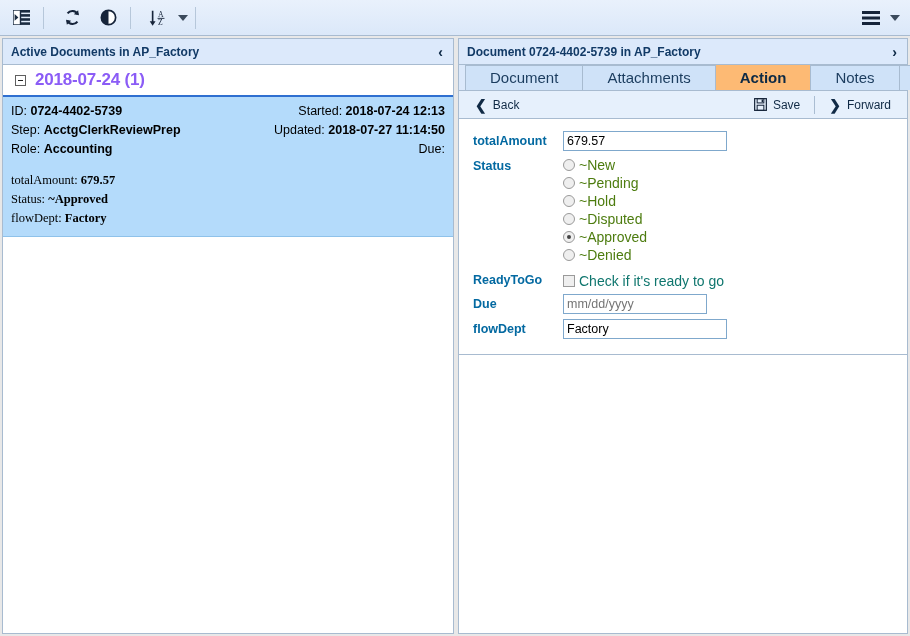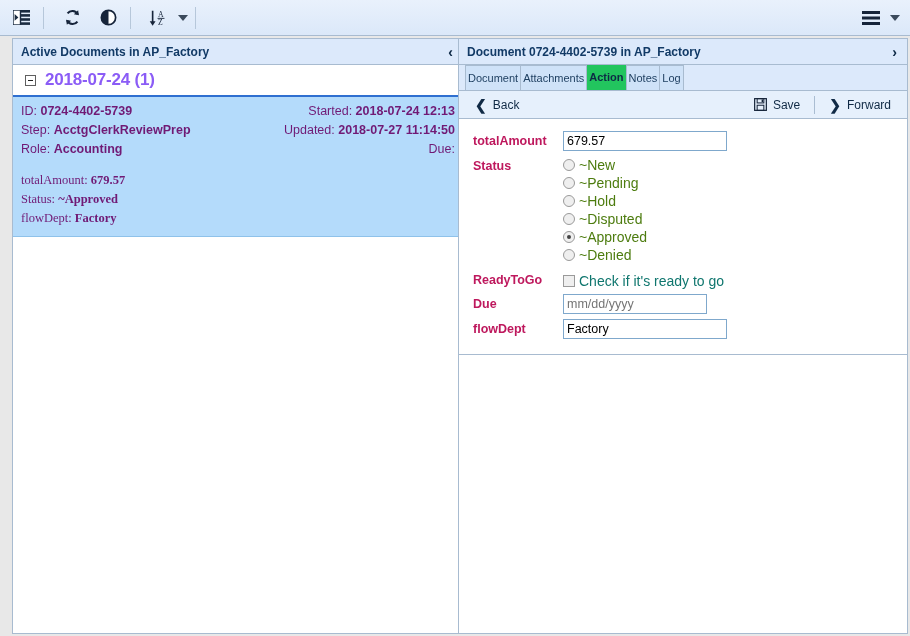--- a/index.html
+++ b/index.html
@@ -35,21 +35,21 @@
     margin-left: 4px; cursor: pointer;
   }
   .tb-spacer { flex: 1; }
 
   
   .panel {
     position: absolute;
     background: #fff;
     border: 1px solid #a8bbd0;
   }
-  #left-panel  { left: 12px;   top: 38px; width: 452px; height: 596px; }
+  #left-panel  { left: 2px;   top: 38px; width: 452px; height: 596px; }
   #right-panel { left: 458px; top: 38px; width: 450px; height: 596px; }
 
   .panel-head {
     height: 26px;
     background: #dce9fb;
     border-bottom: 1px solid #a8bbd0;
     display: flex; align-items: center;
     padding: 0 8px;
     font-size: 12px; font-weight: bold; color: #123a66;
   }
@@ -80,49 +80,49 @@
   .group-title {
     font-size: 17px; font-weight: bold; color: #8b5cf6;
     letter-spacing: -0.2px;
   }
 
   .doc-card {
     background: #b4dbfb;
     border-bottom: 1px solid #8fc2ea;
     padding: 5px 8px 8px 8px;
     cursor: pointer;
-    font-size: 12.5px; color: #701a75;
+    font-size: 12.5px; color: #000000;
   }
   .kv-row { display: flex; justify-content: space-between; line-height: 19px; }
   .kv { white-space: nowrap; }
   .kv b { font-weight: bold; }
   .card-gap { height: 12px; }
   .card-line { line-height: 19px; font-family: Liberation Serif, serif; }
 
   
   .tabstrip {
     height: 26px;
     background: #dce9fb;
     border-bottom: 1px solid #a8bbd0;
     display: flex; align-items: flex-end;
     padding-left: 6px;
   }
   .tab {
     height: 25px; line-height: 24px;
-    padding: 0 2px;
-    font-size: 11px; color: #1b3c5e;
+    padding: 0 24px;
+    font-size: 15px; color: #1b3c5e;
     background: #cfe2f8;
     border: 1px solid #a8bbd0;
     border-bottom: none;
     margin-right: -1px;
     cursor: pointer;
     white-space: nowrap;
   }
   .tab.active {
-    background: #22c55e;
+    background: #fdba74;
     font-weight: bold;
     color: #0d2a45;
     height: 26px; line-height: 25px;
     position: relative; z-index: 2;
   }
 
   .actionbar {
     height: 28px;
     background: #e6f0fc;
     border-bottom: 1px solid #a8bbd0;
@@ -140,21 +140,21 @@
 
   
   .formarea {
     background: #fff;
     padding: 12px 0 10px 14px;
     border-bottom: 1px solid #a8bbd0;
   }
   .frow { display: flex; align-items: flex-start; margin-bottom: 5px; }
   .flabel {
     width: 90px; flex: none;
-    font-size: 12.5px; font-weight: bold; color: #be185d;
+    font-size: 12.5px; font-weight: bold; color: #0369a1;
     padding-top: 3px;
   }
   .finput {
     width: 164px; height: 20px;
     border: 1px solid #7fa8cc;
     font-family: "Liberation Sans", sans-serif;
     font-size: 12.5px; color: #000;
     padding: 0 3px; background: #fff; outline: none;
   }
   .finput.date { width: 144px; font-family: "Liberation Sans", sans-serif; }

